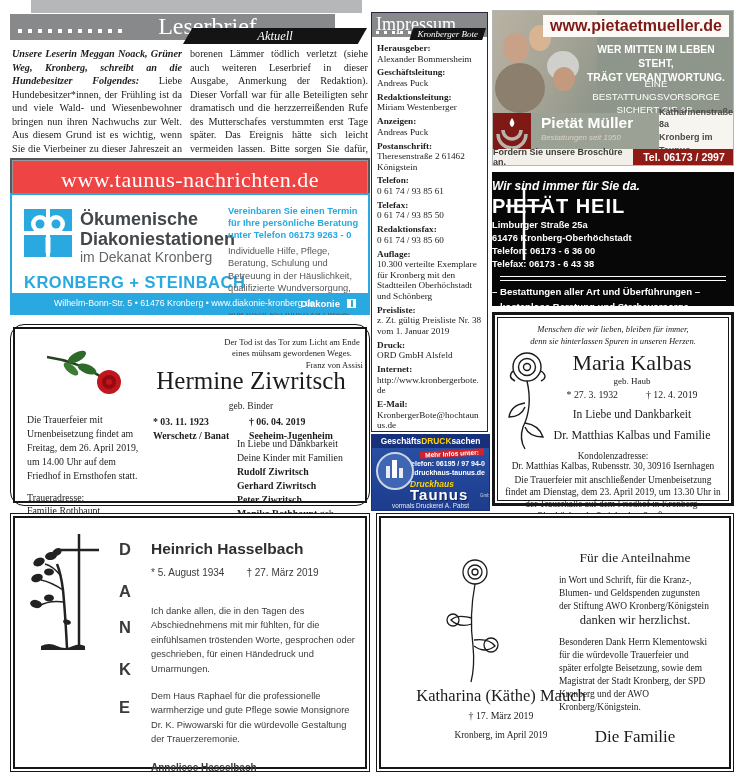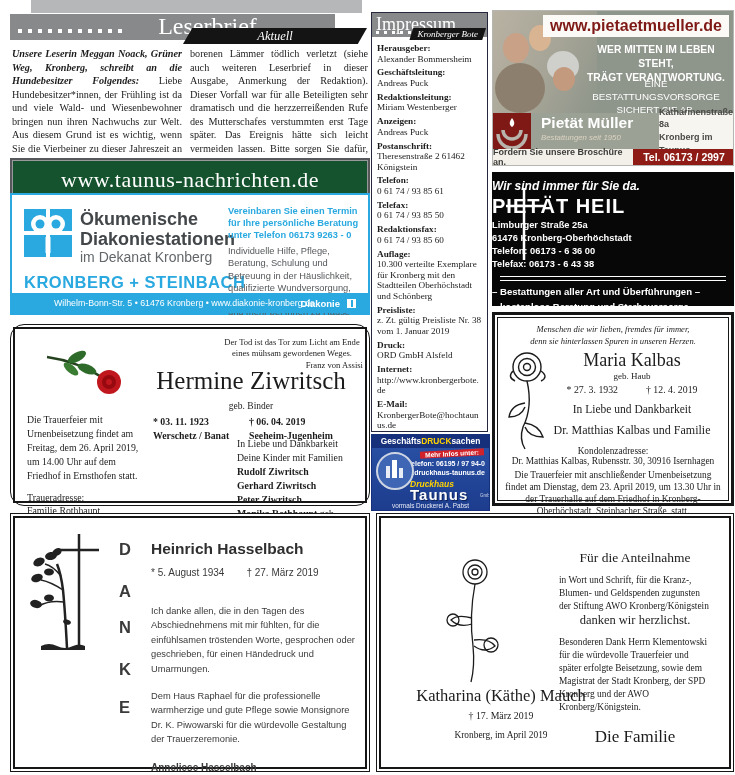--- a/index.html
+++ b/index.html
@@ -17,21 +17,21 @@
           clip-path:polygon(5% 0,100% 0,95% 100%,0 100%);text-align:center;}
   .aktuell{left:183px;top:28px;width:184px;height:16px;font-size:12.5px;line-height:16px;}
 
   
   .lb-col{top:47px;height:112px;font-size:10.2px;line-height:1.33;text-align:justify;}
   .lb-col1{left:12px;width:170px;}
   .lb-col2{left:190px;width:178px;}
   .lead{font-weight:bold;font-style:italic;}
 
   
-  .banner{left:10px;top:158px;width:360px;height:43px;background:#14532d;
+  .banner{left:10px;top:158px;width:360px;height:43px;background:#ef4444;
           box-shadow:inset 0 0 0 2px #55575a, inset 0 0 0 3px #97999b;
           display:flex;align-items:center;justify-content:center;}
   .banner span{color:#fff;font-size:22px;letter-spacing:.5px;}
 
   
   .dia{left:10px;top:193px;width:360px;height:122px;background:#fff;border:2px solid #29a9e0;
        font-family:"Liberation Sans",sans-serif;box-sizing:border-box;}
   .dia .org{position:absolute;left:68px;top:14px;color:#43474a;}
   .dia .org .l1,.dia .org .l2{font-size:18px;font-weight:bold;line-height:1.12;}
   .dia .org .l3{font-size:14px;color:#63676a;line-height:1.25;}
@@ -108,21 +108,21 @@
   
   .frame-thick{border:3px solid #161616;}
   .frame-thick:before{content:"";position:absolute;inset:2px;border:1px solid #161616;pointer-events:none;}
   .frame-thin{border:1px solid #161616;}
   .frame-thin:before{content:"";position:absolute;inset:2px;border:2.5px solid #161616;pointer-events:none;}
 
   
   .ka{left:492px;top:312px;width:242px;height:194px;box-sizing:border-box;background:#fff;}
   .ka .quote{margin-top:9px;text-align:center;font-style:italic;font-size:8.6px;line-height:1.35;}
   .ka .mid{margin-left:38px;text-align:center;}
-  .ka .nm{font-size:18px;margin-top:3px;}
+  .ka .nm{font-size:22px;margin-top:3px;}
   .ka .nee{font-size:9px;}
   .ka .dates{display:flex;justify-content:center;gap:28px;font-size:9.8px;margin-top:3px;}
   .ka .trib{font-size:11.5px;margin-top:8px;}
   .ka .mour{font-size:12px;margin-top:8px;}
   .ka .klab{text-align:center;font-size:9.3px;margin-top:8px;}
   .ka .kadr{text-align:center;font-size:9.4px;}
   .ka .fun{text-align:center;font-size:9.4px;line-height:1.28;margin:3px 10px 0 10px;}
 
   
   .zi{left:10px;top:324px;width:360px;height:182px;box-sizing:border-box;background:#fff;font-size:10px;border-radius:14px;}
@@ -310,21 +310,21 @@
           <circle cx="24" cy="20" r="8.5"></circle>
           <circle cx="24" cy="20" r="3.5"></circle>
         <path d="M10 24 Q4 30 12 34"></path>
           <path d="M38 24 Q46 30 38 34"></path>
         <path d="M24 34 Q30 60 20 80 Q16 92 22 102"></path>
         <path d="M22 56 Q8 58 6 70 Q18 70 22 60"></path>
         <path d="M22 76 Q36 78 40 90 Q26 90 22 80"></path>
       </g>
     </svg>
     <div class="quote">
-      <div>Menschen die wir lieben, fremdes für immer,</div>
+      <div>Menschen die wir lieben, bleiben für immer,</div>
       <div>denn sie hinterlassen Spuren in unseren Herzen.</div>
     </div>
     <div class="mid nm">Maria Kalbas</div>
     <div class="mid nee">geb. Haub</div>
     <div class="mid dates">
       <span>* 27. 3. 1932</span>
       <span>† 12. 4. 2019</span>
     </div>
     <div class="mid trib">In Liebe und Dankbarkeit</div>
     <div class="mid mour">Dr. Matthias Kalbas und Familie</div>

